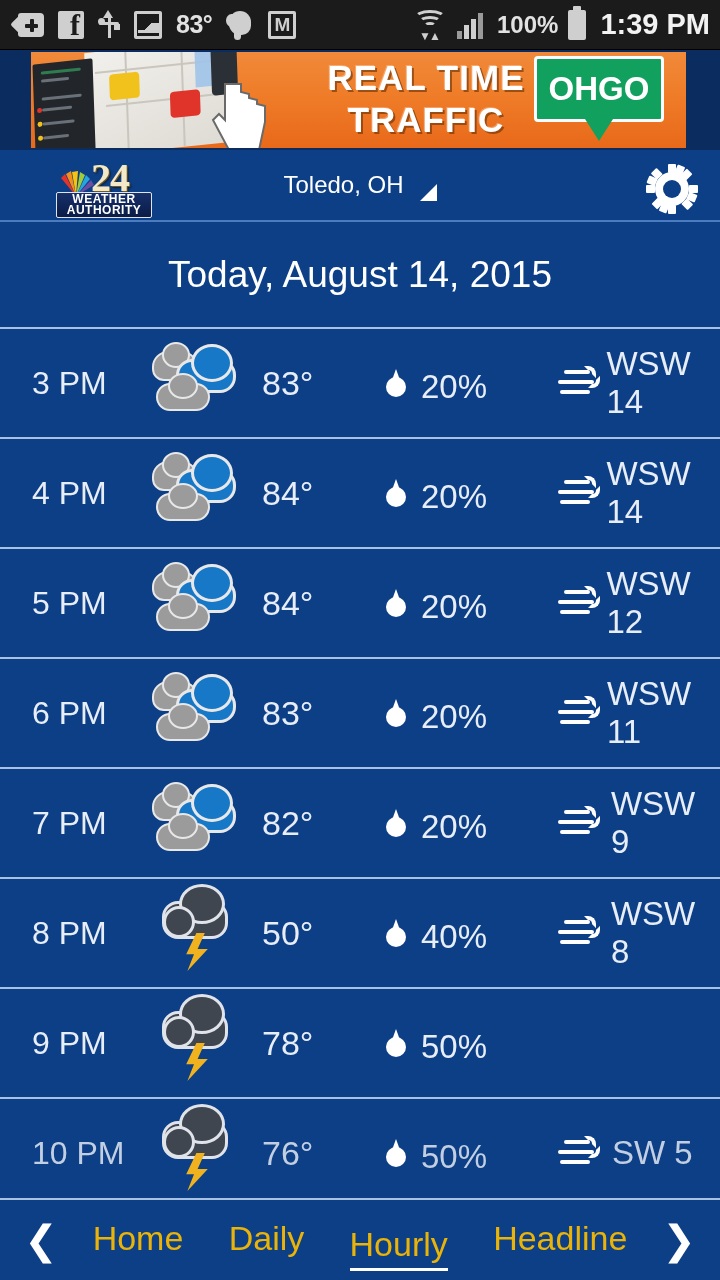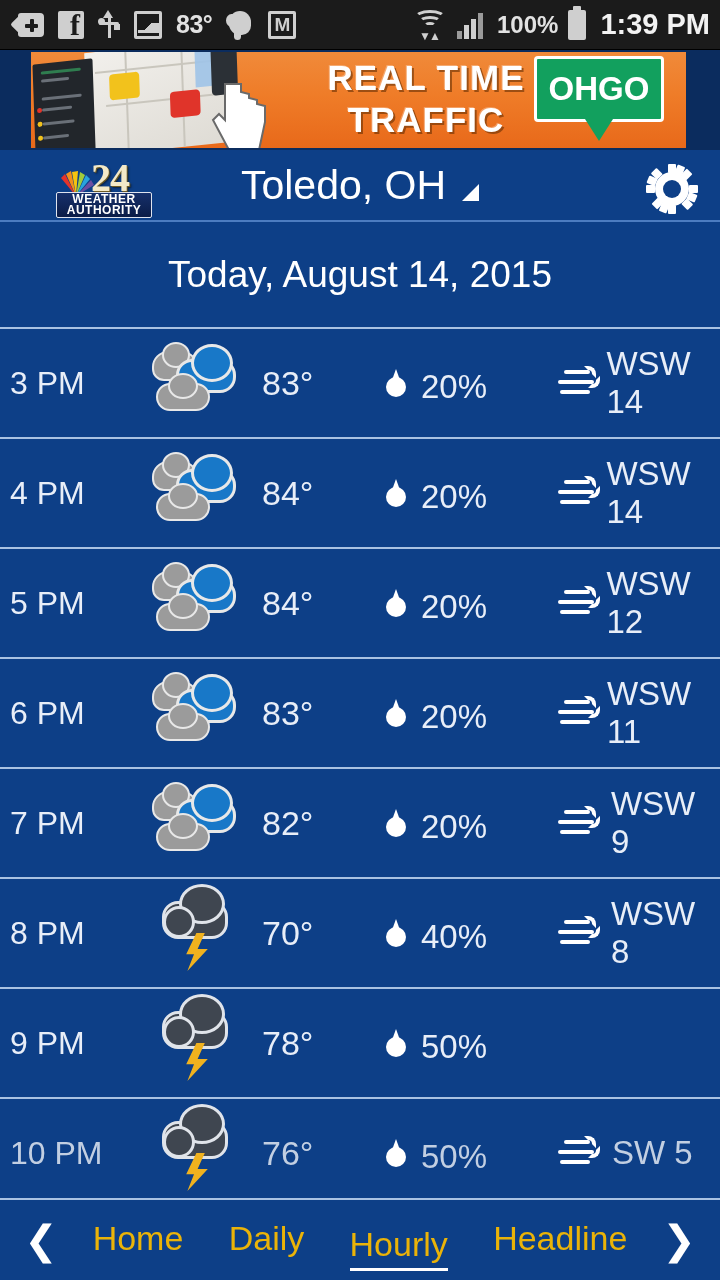--- a/index.html
+++ b/index.html
@@ -129,38 +129,38 @@
   .logo { position:absolute; left:55px; top:6px; width:98px; height:62px; }
   .logo .peacock { position:absolute; left:0px; top:10px; width:42px; height:32px; }
   .logo .num { position:absolute; left:36px; top:-2px; font-size:40px; font-weight:bold;
     color:#f3e9c8; font-family:"Liberation Serif", serif;
     text-shadow:1px 1px 0 #6d5b24, 2px 2px 2px rgba(0,0,0,.5); letter-spacing:-1px;}
   .logo .band { position:absolute; left:1px; top:36px; width:96px; height:26px;
     background:linear-gradient(180deg,#16306b,#0a1c47); border:1.5px solid #dfe4ef; border-radius:2px;
     display:flex; flex-direction:column; align-items:center; justify-content:center; }
   .logo .band b { color:#ffffff; font-size:12px; letter-spacing:0.5px; line-height:11px; font-weight:bold;}
   .city { flex:1; text-align:center; display:flex; align-items:center; justify-content:center; gap:16px; }
-  .city-name { color:#ffffff; font-size:41px; font-weight:normal; letter-spacing:0px; }
+  .city-name { color:#ffffff; font-size:24px; font-weight:normal; letter-spacing:0px; }
   .city-caret { width:0;height:0; border-left:17px solid transparent; border-bottom:17px solid #ffffff; margin-top:14px;}
   .gear-btn { position:absolute; right:22px; top:14px; width:52px; height:50px; }
 
   
   .datebar {
     height:107px; display:flex; align-items:center; justify-content:center;
     border-bottom:2px solid #a9c2e2; background:#0d3f87;
   }
   .datebar span { color:#ffffff; font-size:37px; letter-spacing:0px; }
 
   
   .list { background:#0d3f87; position:relative; height:884px; overflow:hidden; }
   .row {
     height:110px; display:flex; align-items:center;
     border-bottom:2px solid #a9c2e2; position:relative;
   }
-  .c-time { width:138px; padding-left:10px; color:#e8eef8; font-size:32px; }
+  .c-time { width:138px; padding-left:32px; color:#e8eef8; font-size:32px; }
   .c-icon { width:120px; display:flex; align-items:center; justify-content:center; }
   .c-temp { width:125px; color:#e8eef8; font-size:34px; text-align:left; padding-left:4px;}
   .c-pop  { width:175px; display:flex; align-items:center; gap:12px; color:#e8eef8; font-size:33px;margin-top:8px; }
   .c-wind { flex:1; display:flex; align-items:center; gap:10px; color:#e8eef8; font-size:33px; }
 
   
   .wi { width:96px; height:72px; position:relative; }
   
   .pc .g1 { position:absolute; left:2px; top:4px; width:46px; height:30px; background:#9b9b9b;
      border:2.5px solid #e8e8e8; border-radius:16px 16px 12px 12px; }
@@ -507,21 +507,21 @@
         </div>
       </div>
       <div class="row">
         <div class="c-time">8 PM</div>
         <div class="c-icon">
           <span class="wi ts">
             <span class="dk"></span>
             <span class="bolt"></span>
           </span>
         </div>
-        <div class="c-temp">70°</div>
+        <div class="c-temp">50°</div>
         <div class="c-pop">
           <span class="drop"></span>
           <span>40%</span>
         </div>
         <div class="c-wind">
           <span class="wind-ico">
             <i class="l1"></i>
             <i class="l2"></i>
             <i class="l3"></i>
             <span class="h1"></span>

